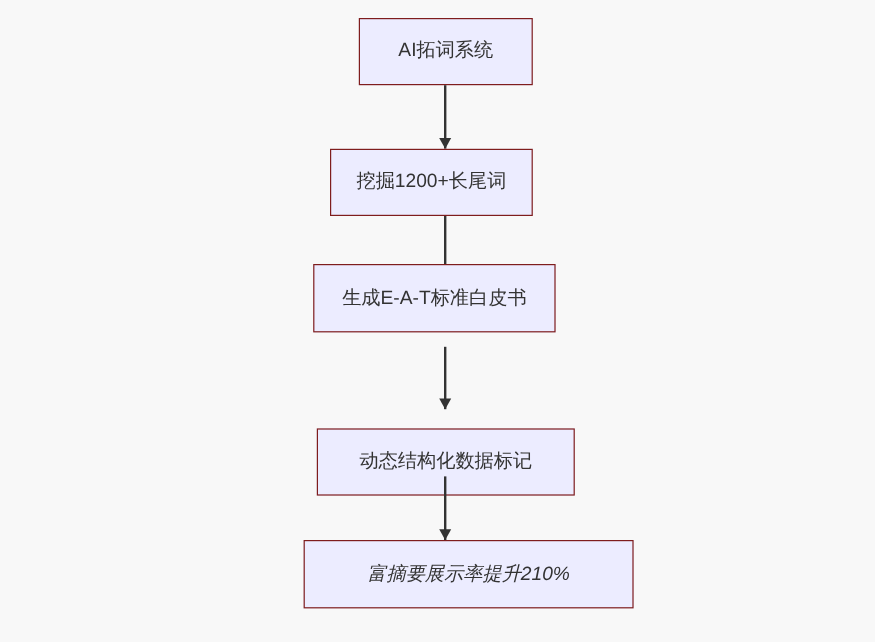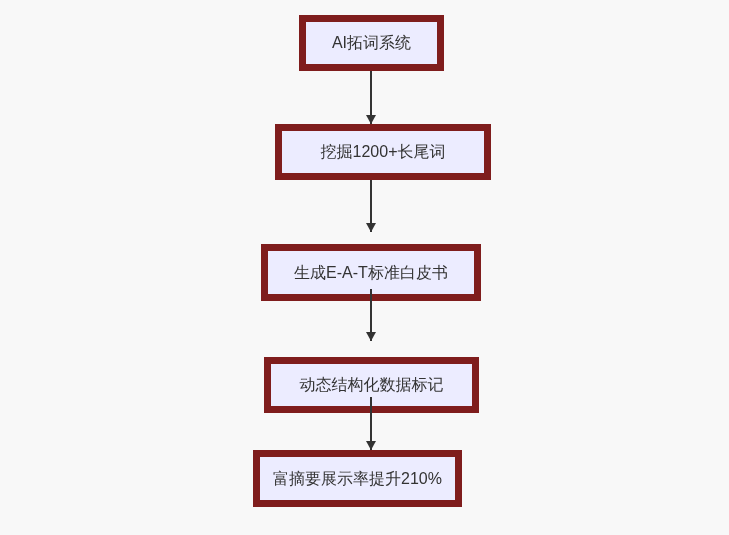--- a/index.html
+++ b/index.html
@@ -15,21 +15,21 @@
     position: relative;
   }
   .flowchart {
     position: absolute;
     inset: 0;
   }
   .node {
     position: absolute;
     box-sizing: border-box;
     background: #ECECFF;
-    border: 7px solid #7f1d1d;
+    border: 1px solid #7f1d1d;
     color: #333333;
     font-size: 16px;
     line-height: 1.2;
     display: flex;
     align-items: center;
     justify-content: center;
     text-align: center;
     white-space: nowrap;
   }
   .edge {
@@ -54,35 +54,35 @@
 <body>
 
 <div class="flowchart">
 
   <div class="node" style="left:299px; top:15px; width:145px; height:56px;">
     <span>AI拓词系统</span>
   </div>
 
   <div class="edge" style="left:370px; top:71px; height:53px;"></div>
 
-  <div class="node" style="left:275px; top:124px; width:216px; height:56px;">
+  <div class="node" style="left:275px; top:124px; width:169px; height:56px;">
     <span>挖掘1200+长尾词</span>
   </div>
 
   <div class="edge" style="left:370px; top:180px; height:52px;"></div>
 
-  <div class="node" style="left:261px; top:244px; width:220px; height:57px;">
+  <div class="node" style="left:261px; top:220px; width:202px; height:57px;">
     <span>生成E-A-T标准白皮书</span>
   </div>
 
   <div class="edge" style="left:370px; top:289px; height:52px;"></div>
 
   <div class="node" style="left:264px; top:357px; width:215px; height:56px;">
     <span>动态结构化数据标记</span>
   </div>
 
   <div class="edge" style="left:370px; top:397px; height:53px;"></div>
 
-  <div class="node" style="left:253px; top:450px; width:209px; height:57px;">
+  <div class="node" style="left:253px; top:450px; width:275px; height:57px;font-style:italic;">
     <span>富摘要展示率提升210%</span>
   </div>
 
 </div>
 
 </body></html>

